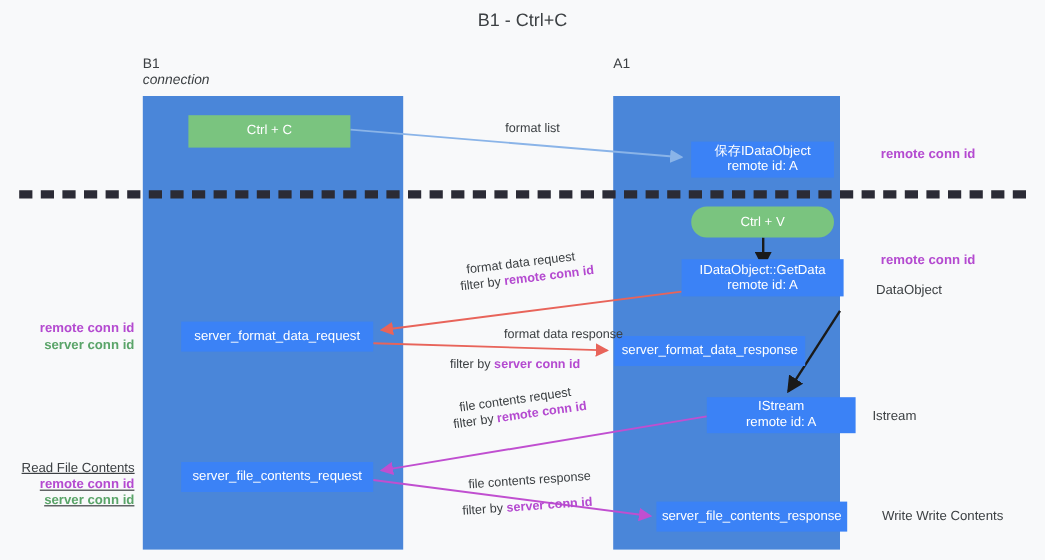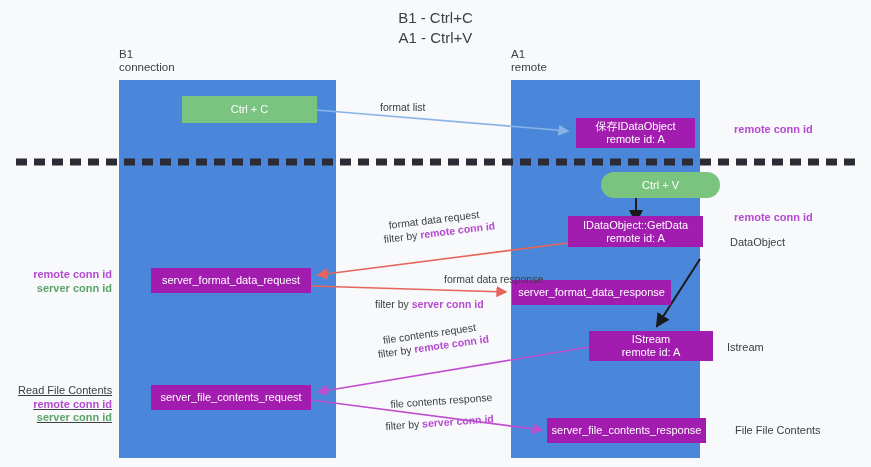--- a/index.html
+++ b/index.html
@@ -23,42 +23,42 @@
   
   .col-head{
     position:absolute;
     text-align:left;
     font-size:11.5px;
     color:#3c4043;
     line-height:13px;
   }
   #head-b1{left:119px;top:48px;width:217px;}
   #head-a1{left:511px;top:48px;width:189px;}
-  .col-head .l2{display:block;}
+  .col-head .l2{display:block;font-style:italic;}
 
   
   #title{
     position:absolute;left:0;top:8px;width:871px;
     text-align:center;font-size:15px;color:#3c4043;line-height:20px;
   }
   #title span{display:block;}
 
   
   .node{
     position:absolute;
     display:flex;align-items:center;justify-content:center;
     text-align:center;
     color:#ffffff;
     font-size:11px;
     line-height:13px;
     box-sizing:border-box;
     padding:2px 4px;
   }
-  .node.green{background:#7ac47f;margin-left:25px;}
-  .node.orange{background:#a21caf;}
+  .node.green{background:#7ac47f;}
+  .node.orange{background:#3b82f6;}
   .node .ln{display:block;}
 
   
   #n-ctrlc   {left:157px;top:96px; width:135px;height:27px;}
   #n-idataobj{left:576px;top:118px;width:119px;height:30px;}
   #n-ctrlv   {left:576px;top:172px;width:119px;height:26px;border-radius:13px;}
   #n-getdata {left:568px;top:216px;width:135px;height:31px;}
   #n-sfdreq  {left:151px;top:268px;width:160px;height:25px;}
   #n-sfdresp {left:512px;top:280px;width:159px;height:25px;}
   #n-istream {left:589px;top:331px;width:124px;height:30px;}
@@ -89,50 +89,48 @@
 
   
   .edge-lbl{
     position:absolute;
     font-size:10.5px;
     line-height:13px;
     color:#3c4043;
     white-space:nowrap;
   }
 
-  #e-formatlist{left:380px;top:101px;}
+  #e-formatlist{left:421px;top:101px;}
   #e-fdr1{left:388px;top:219px;transform:rotate(-7deg);transform-origin:0 0;}
   #e-fdr2{left:383px;top:233px;transform:rotate(-7deg);transform-origin:0 0;}
-  #e-fdresp1{left:396px;top:273px;padding-left:48px;}
+  #e-fdresp1{left:372px;top:273px;padding-left:48px;}
   #e-fdresp2{left:375px;top:298px;}
   #e-fcreq1{left:382px;top:334px;transform:rotate(-8deg);transform-origin:0 0;}
   #e-fcreq2{left:377px;top:348px;transform:rotate(-8deg);transform-origin:0 0;}
   #e-fcresp1{left:390px;top:398px;transform:rotate(-4deg);transform-origin:0 0;}
   #e-fcresp2{left:385px;top:420px;transform:rotate(-4deg);transform-origin:0 0;}
 
   
   #edges{position:absolute;left:0;top:0;width:871px;height:467px;pointer-events:none;}
 </style>
 </head>
 <body>
 
 <div id="stage">
 
   <div id="title">
     <span>B1 - Ctrl+C</span>
-    <span>A1 - Ctrl+V</span>
   </div>
 
   <div id="head-b1" class="col-head">
     <span>B1</span>
     <span class="l2">connection</span>
   </div>
   <div id="head-a1" class="col-head">
     <span>A1</span>
-    <span class="l2">remote</span>
   </div>
 
   <div id="col-b1" class="col"></div>
   <div id="col-a1" class="col"></div>
 
   <svg id="edges" viewBox="0 0 871 467">
     <defs>
       <marker id="ah-blue" markerWidth="7" markerHeight="7" refX="6" refY="3.5" orient="auto">
         <path d="M0,0 L7,3.5 L0,7 z" fill="#8ab4e8"></path>
       </marker>
@@ -238,21 +236,21 @@
     <span>file contents response</span>
   </div>
   <div id="e-fcresp2" class="edge-lbl">
     <span>filter by </span><span class="purple">server conn id</span>
   </div>
 
   <div id="lbl-r-remote1" class="side purple">remote conn id</div>
   <div id="lbl-r-remote2" class="side purple">remote conn id</div>
   <div id="lbl-r-dataobject" class="side plain">DataObject</div>
   <div id="lbl-r-istream" class="side plain">Istream</div>
-  <div id="lbl-r-write" class="side plain">File File Contents</div>
+  <div id="lbl-r-write" class="side plain">Write Write Contents</div>
 
   <div id="lbl-l-conn" class="side">
     <div class="purple">remote conn id</div>
     <div class="green-t">server conn id</div>
   </div>
 
   <div id="lbl-l-read" class="side">
     <div class="rd">Read File Contents</div>
     <div class="purple">remote conn id</div>
     <div class="green-t">server conn id</div>

